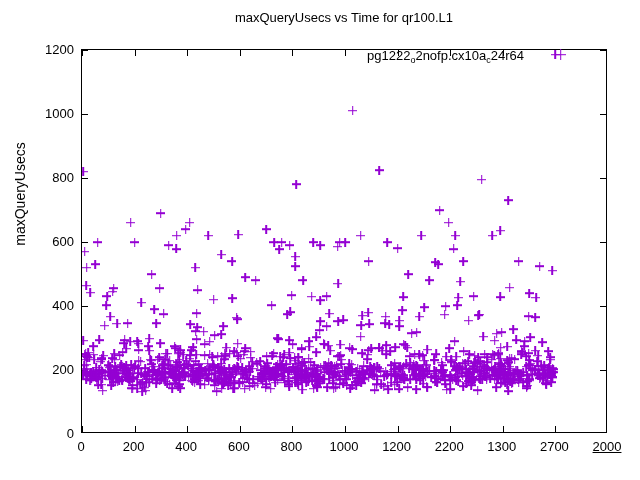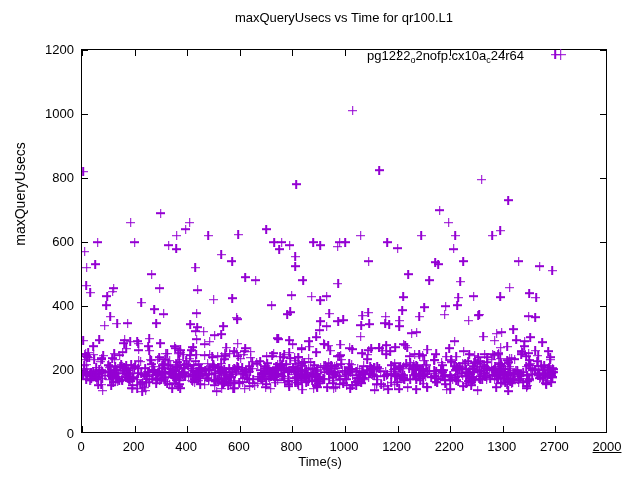--- a/index.html
+++ b/index.html
@@ -115,21 +115,20 @@
   .legend-marker .plus{width:11px;height:11px;left:1px;top:1px;}
 </style>
 </head>
 <body>
 
 <div id="plot-root">
 
   <div class="chart-title">maxQueryUsecs vs Time for qr100.L1</div>
 
   <div class="ylabel">maxQueryUsecs</div>
-  <div class="xlabel">Time(s)</div>
 
   <div id="legend">
     <span class="legend-text"><span>pg1222</span><sub>o</sub><span>2nofp.cx10a</span><sub>c</sub><span>24r64</span></span>
     <span class="legend-marker">
         <span class="plus"></span>
       </span>
   </div>
 
   <div id="plot-frame">
     <div id="ticks-layer">

